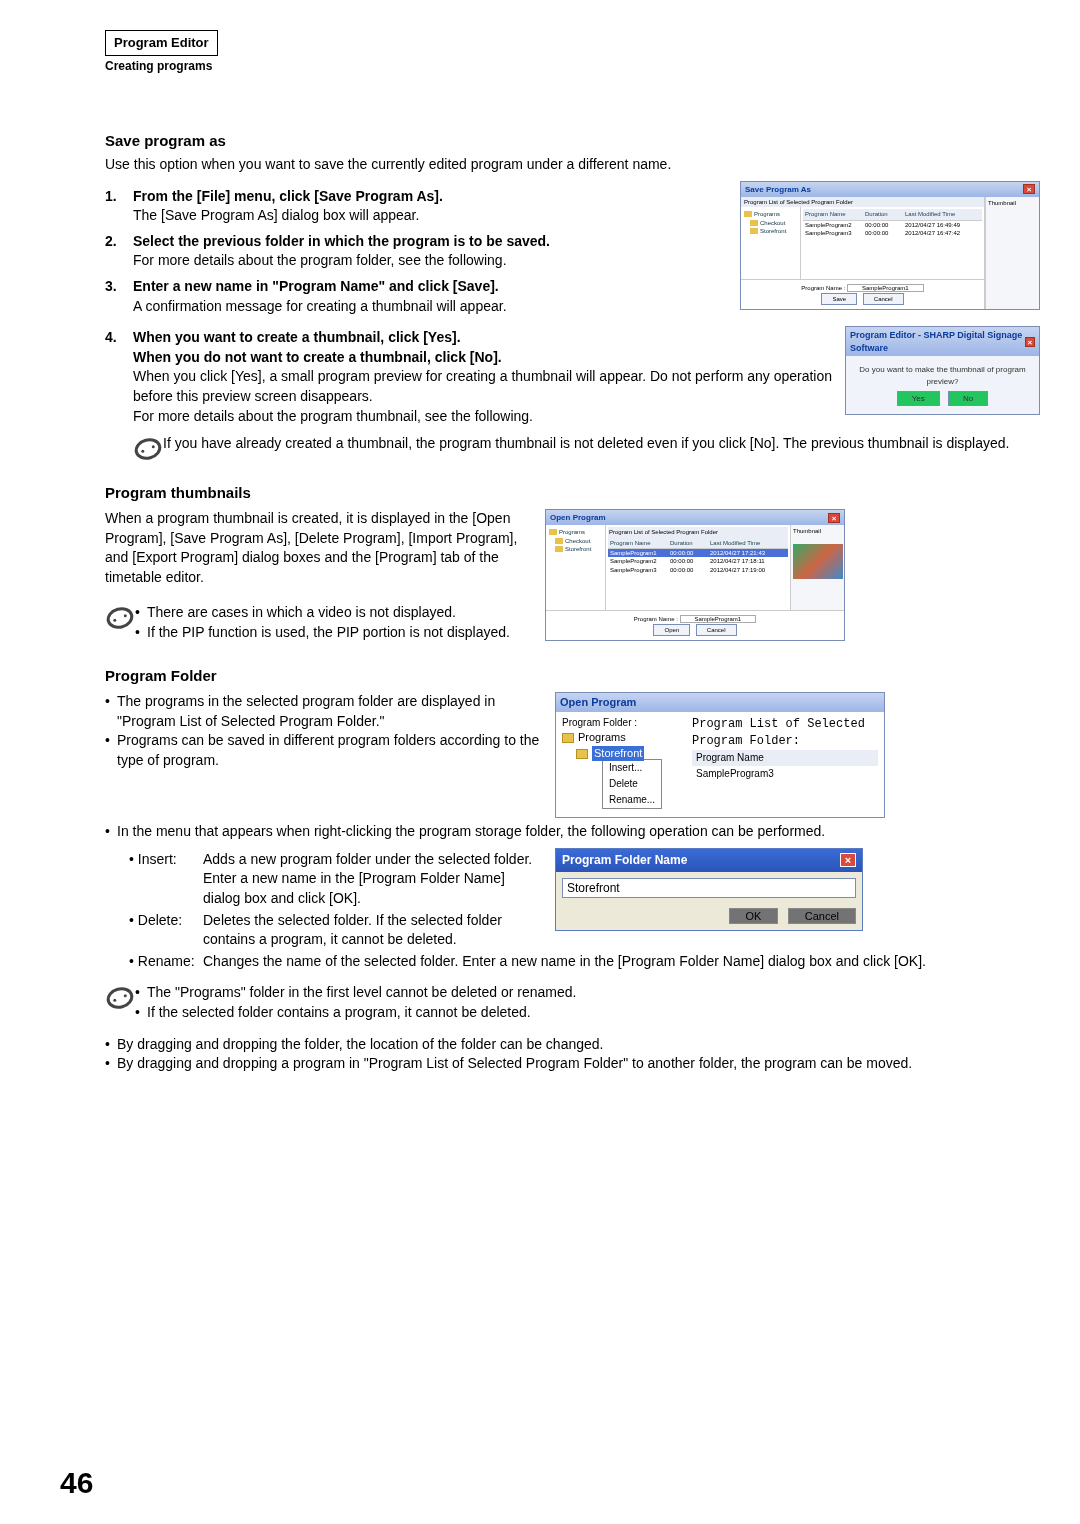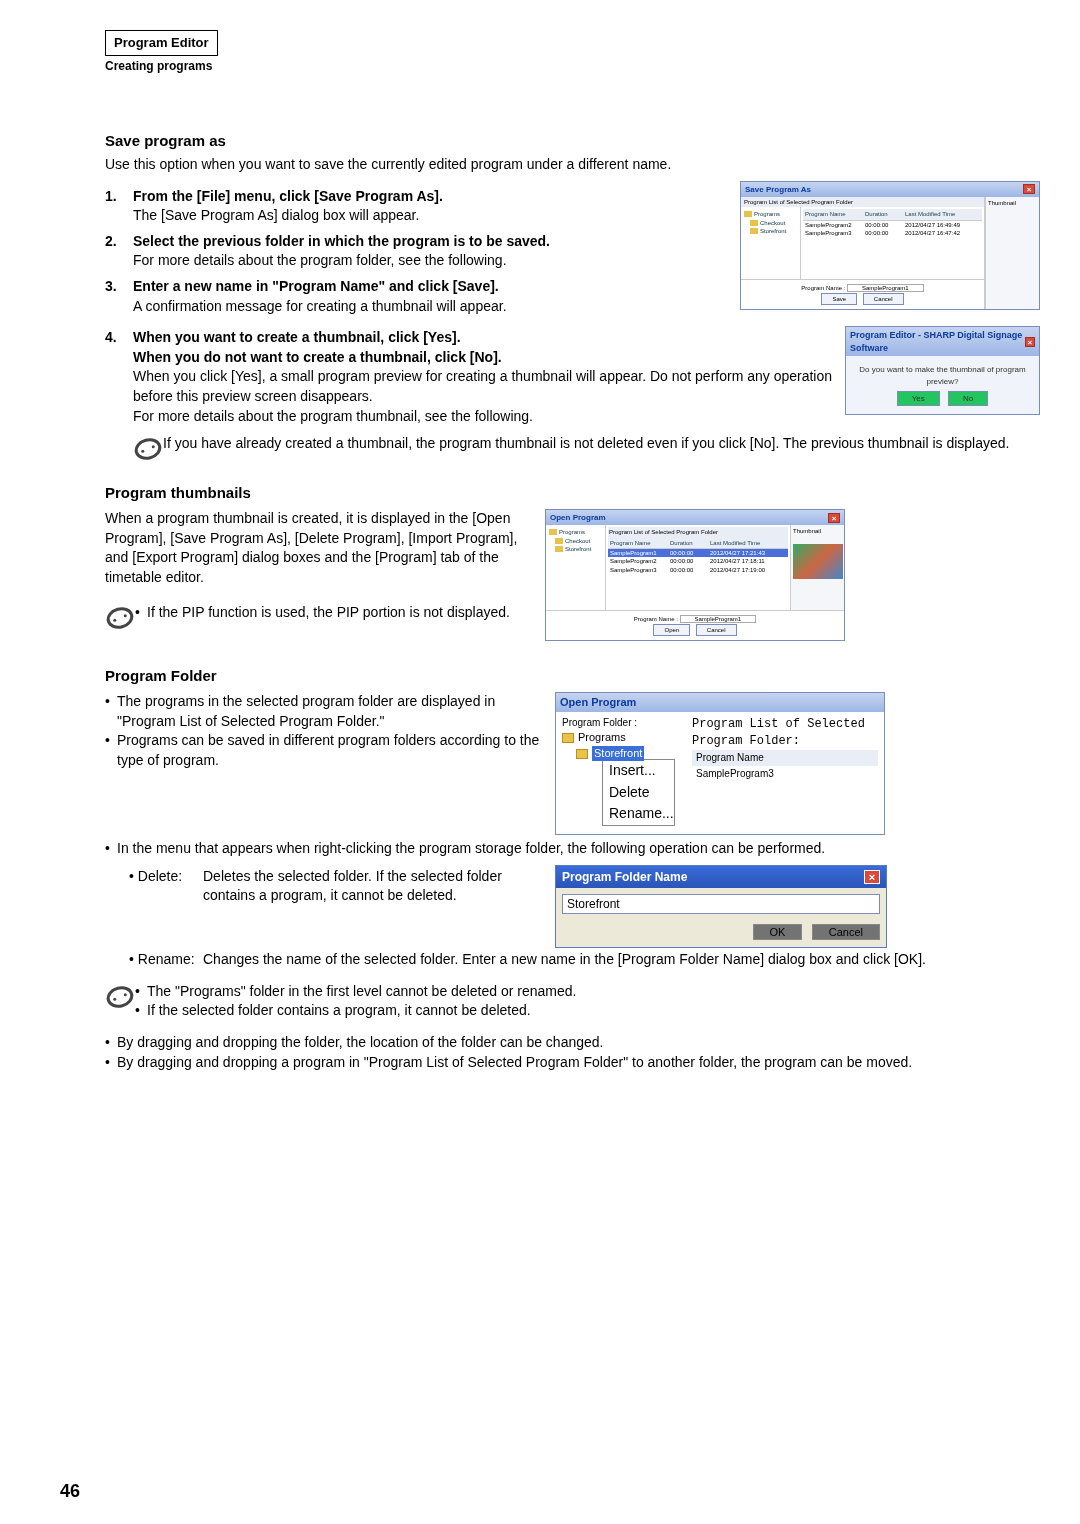--- a/index.html
+++ b/index.html
@@ -179,31 +179,31 @@
   }
   .dlg-openprog .dlg-titlebar { font-size: 11px; color:#0a3b9c; }
   .dlg-openprog .bodyrow { display: flex; padding: 4px 6px 8px; gap:10px; }
   .dlg-openprog .treecol { width: 120px; font-size: 11px; }
   .dlg-openprog .treecol .folder { display:flex; align-items:center; gap:4px; }
   .folder-icon { width:12px;height:10px;background:#e8c24a;border:1px solid #b89020;display:inline-block; }
   .dlg-openprog .sel { background:#3a6fd8;color:#fff;padding:0 2px; }
   .ctxmenu {
     border:1px solid #888;
     background:#fff;
-    font-size:14px;
-    width:73px;
+    font-size:10px;
+    width:60px;
     margin-left:40px;
     margin-top:-2px;
   }
   .ctxmenu div { padding:1px 6px; }
   .dlg-openprog .rcol { flex:1; font-size:11px; }
   .dlg-openprog .rhead { background:#e8edf6; padding:1px 4px; font-size:10px; }
   
   .dlg-pfname {
-    width: 332px;
+    width: 308px;
     border: 1px solid #5a7bc0;
     font-size: 12px;
     background: #ece9d8;
   }
   .dlg-pfname .titlebar {
     background: linear-gradient(to bottom,#3a6bd8,#2a55b8);
     color:#fff;
     font-weight:bold;
     padding:3px 6px;
     font-size:12px;
@@ -226,21 +226,21 @@
     font-size:11px;
     margin-left:6px;
   }
   .sublist { margin-left: 24px; margin-top:2px; }
   .sublist .term { display:inline-block; width:74px; vertical-align:top; }
   .sublist .desc { display:inline-block; width: calc(100% - 80px); vertical-align:top; }
   .page-num {
     position: fixed;
     bottom: 20px;
     left: 60px;
-    font-size: 18px;
+    font-size: 30px;
     font-weight: bold;
   }
   .rfig { flex-shrink:0; margin-left:10px; }
   .tree-item{display:flex;align-items:center;gap:2px;}
   .tree-icon{width:8px;height:6px;background:#e8c24a;display:inline-block;}
 </style>
 </head>
 <body>
 
 
@@ -378,20 +378,21 @@
       <div class="note-icon">
         <svg viewBox="0 0 40 40">
             <ellipse cx="20" cy="20" rx="18" ry="14" fill="#444" transform="rotate(-15 20 20)"></ellipse>
             <ellipse cx="20" cy="20" rx="14" ry="10" fill="#fff" transform="rotate(-15 20 20)"></ellipse>
             <circle cx="13" cy="23" r="2" fill="#444"></circle>
             <circle cx="27" cy="17" r="2" fill="#444"></circle>
           </svg>
       </div>
       <div class="note-text">
         <ul class="bul">
+          <li>There are cases in which a video is not displayed.</li>
           <li>If the PIP function is used, the PIP portion is not displayed.</li>
         </ul>
       </div>
     </div>
   </div>
   <div class="rfig">
     <div class="dlg-open">
       <div class="dlg-titlebar">
         <span>Open Program</span>
         <span class="xbtn">×</span>
@@ -490,20 +491,21 @@
   </div>
 </div>
 
 <ul class="bul" style="margin-top:4px;">
   <li>In the menu that appears when right-clicking the program storage folder, the following operation can be performed.</li>
 </ul>
 
 <div class="row">
   <div class="lcol" style="max-width:440px;">
     <div class="sublist">
+      <div><span class="term">• Insert:</span><span class="desc">Adds a new program folder under the selected folder. Enter a new name in the [Program Folder Name] dialog box and click [OK].</span></div>
       <div style="margin-top:2px;"><span class="term">• Delete:</span><span class="desc">Deletes the selected folder. If the selected folder contains a program, it cannot be deleted.</span></div>
     </div>
   </div>
   <div class="rfig">
     <div class="dlg-pfname">
       <div class="titlebar">
         <span>Program Folder Name</span>
         <span class="xbtn">×</span>
       </div>
       <div class="body">

